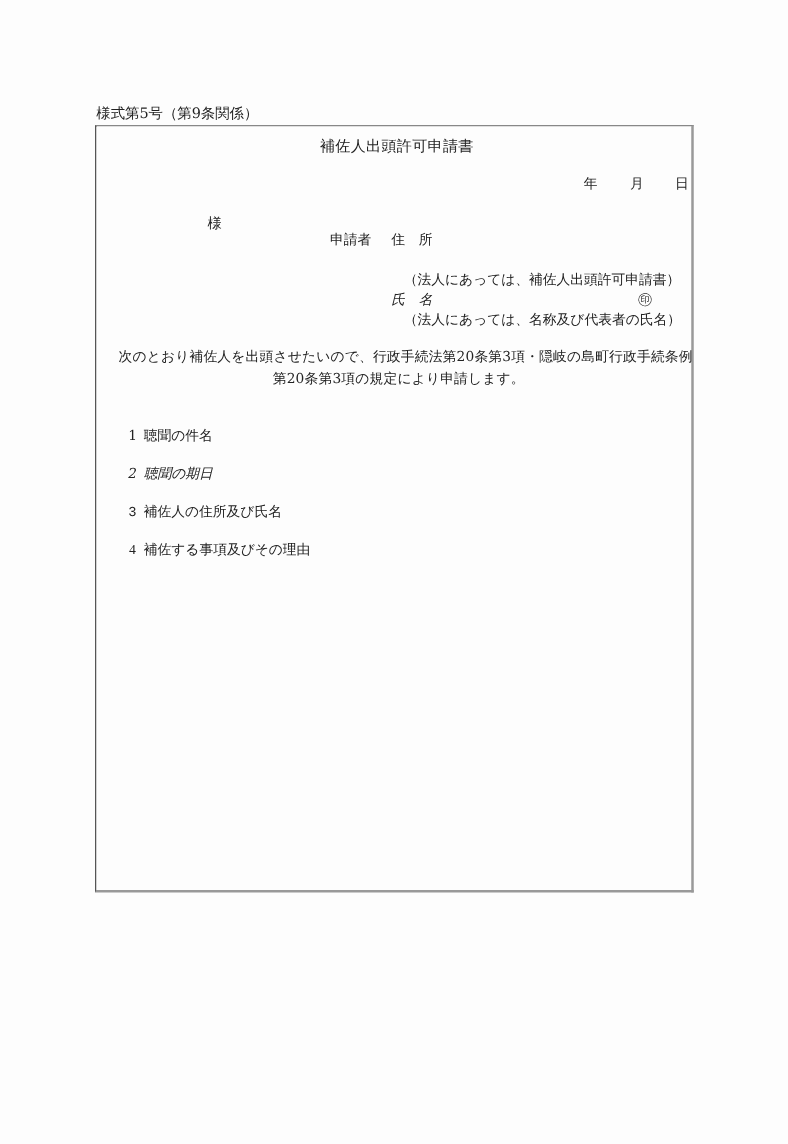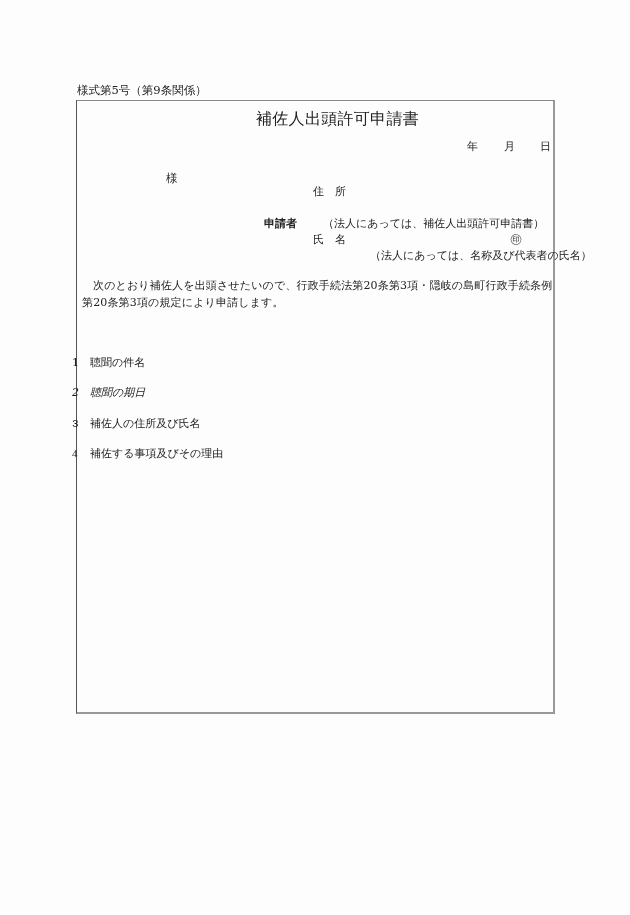--- a/index.html
+++ b/index.html
@@ -9,56 +9,56 @@
     }
     body {
       width: 630px;
       height: 915px;
       position: relative;
       font-family: "DejaVu Serif", "Liberation Serif", serif;
       color: #222;
       font-size: 11px;
       overflow: hidden;
     }
-    .abs { position: absolute; white-space: nowrap; }
+    .abs { position: absolute; white-space: nowrap; text-align: center; }
     .form-number {
       left: 77px; top: 83px;
       font-size: 11.5px;
       color: #222;
     }
     .box {
       position: absolute;
       left: 76px; top: 100px;
       width: 479px; height: 614px;
       border-top: 1.5px solid #888;
       border-left: 1.5px solid #555;
       border-right: 2px solid #999;
       border-bottom: 2px solid #999;
       box-sizing: border-box;
     }
-    .title { left: 256px; top: 109px; font-size: 16px; letter-spacing: 0.3px; }
+    .title { left: 256px; top: 109px; font-size: 12px; letter-spacing: 0.3px; }
     .date-year { left: 467px; top: 139px; }
     .date-month { left: 504px; top: 139px; }
     .date-day { left: 540px; top: 139px; }
     .addressee { left: 166px; top: 171px; font-size: 11.5px; }
-    .applicant-label { left: 264px; top: 216px; font-weight: bold; }
+    .applicant-label { left: 264px; top: 184px; }
     .address-label { left: 313px; top: 184px; }
     .address-note { left: 323px; top: 216px; }
-    .name-label { left: 313px; top: 232px; }
+    .name-label { left: 313px; top: 232px; font-style: italic; }
     .seal { left: 510px; top: 231px; font-size: 12px; }
-    .name-note { left: 323px; top: 248px; margin-left: 47px; }
+    .name-note { left: 323px; top: 248px; }
     .body-text {
       left: 82px; top: 277px;
       width: 474px;
       white-space: normal;
       line-height: 17px;
       text-indent: 11px;
       letter-spacing: 0.15px;
     }
-    .item { left: 72px; font-size: 11px; margin-top: 14px; }
+    .item { left: 97px; font-size: 11px; }
     .item .num { display: inline-block; width: 18px; }
     .item-1 { top: 341px; }
     .item-2 { top: 371px; font-style: italic; }
     .item-3 { top: 402px; font-family: Liberation Mono, monospace; }
     .item-4 { top: 432px; font-family: Liberation Serif, serif; }
   </style>
 </head>
 <body>
 
 <div class="abs form-number">様式第5号（第9条関係）</div>

